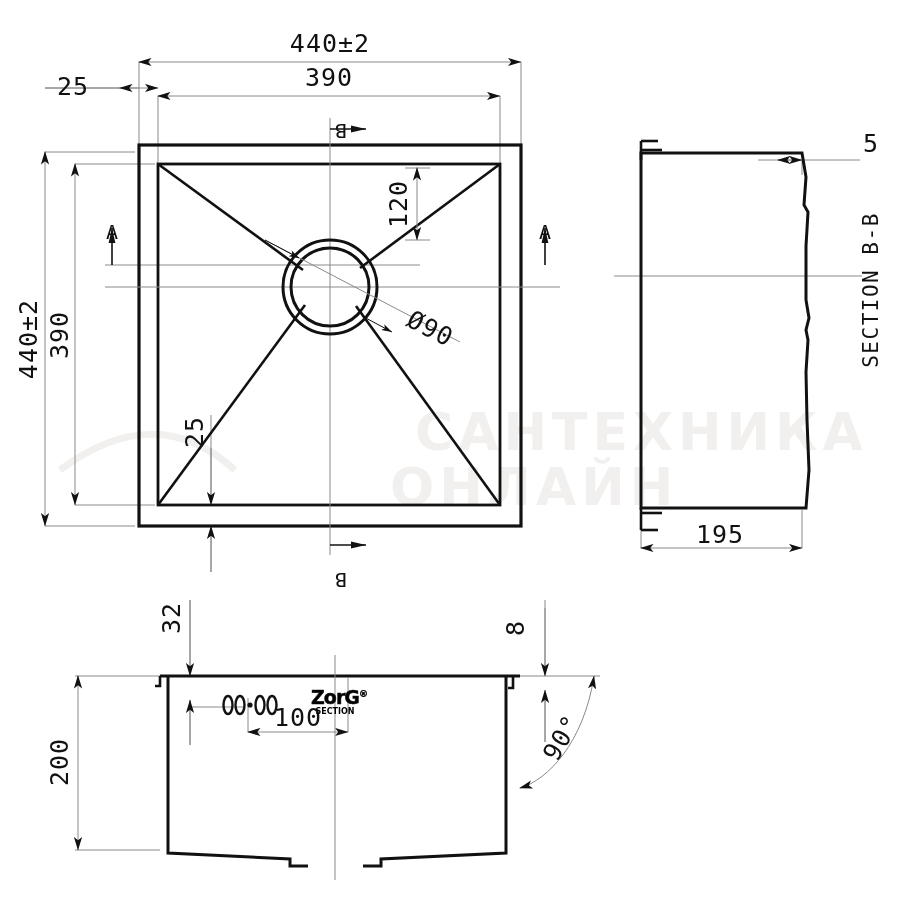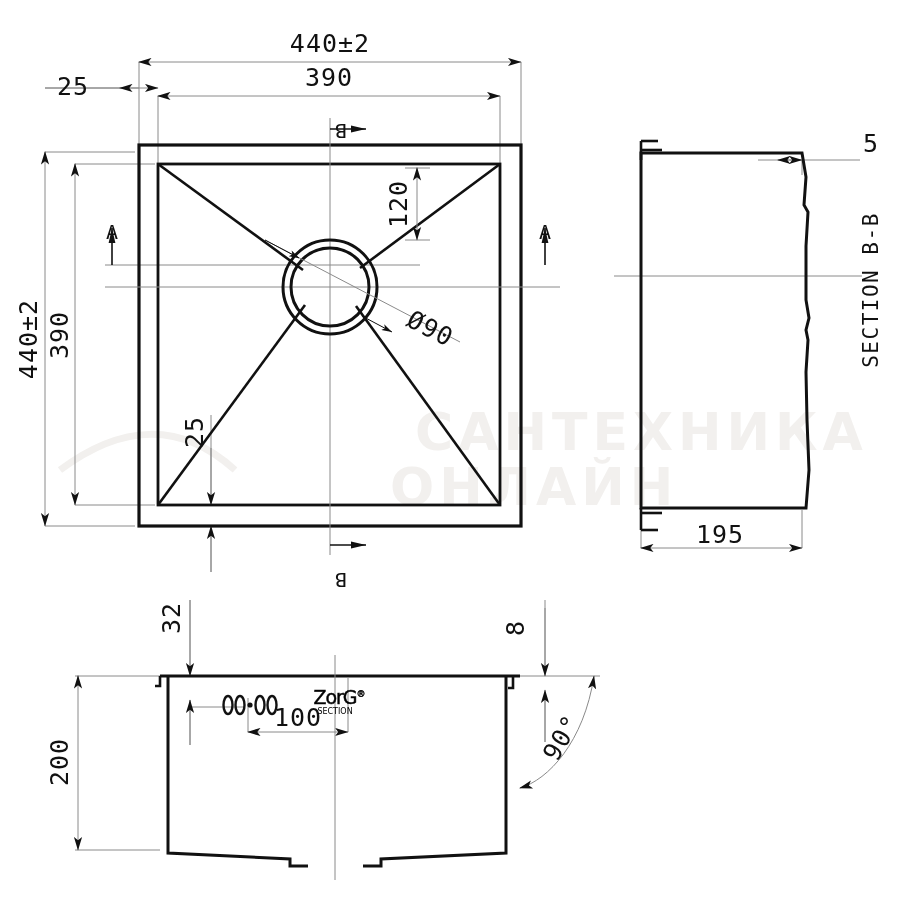--- a/index.html
+++ b/index.html
@@ -41,21 +41,21 @@
   }
   .wm-text {
     font-family: "DejaVu Sans", sans-serif;
     font-size: 52px;
     font-weight: bold;
     fill: #f2f0ee;
     letter-spacing: 5px;
   }
   .logo-text {
     font-family: "DejaVu Sans", sans-serif;
-    font-weight: normal;
+    font-weight: bold;
     fill: #111111;
   }
 </style>
 </head>
 <body>
 
 <div id="sheet">
 
   <svg width="900" height="900" viewBox="0 0 900 900">
 

